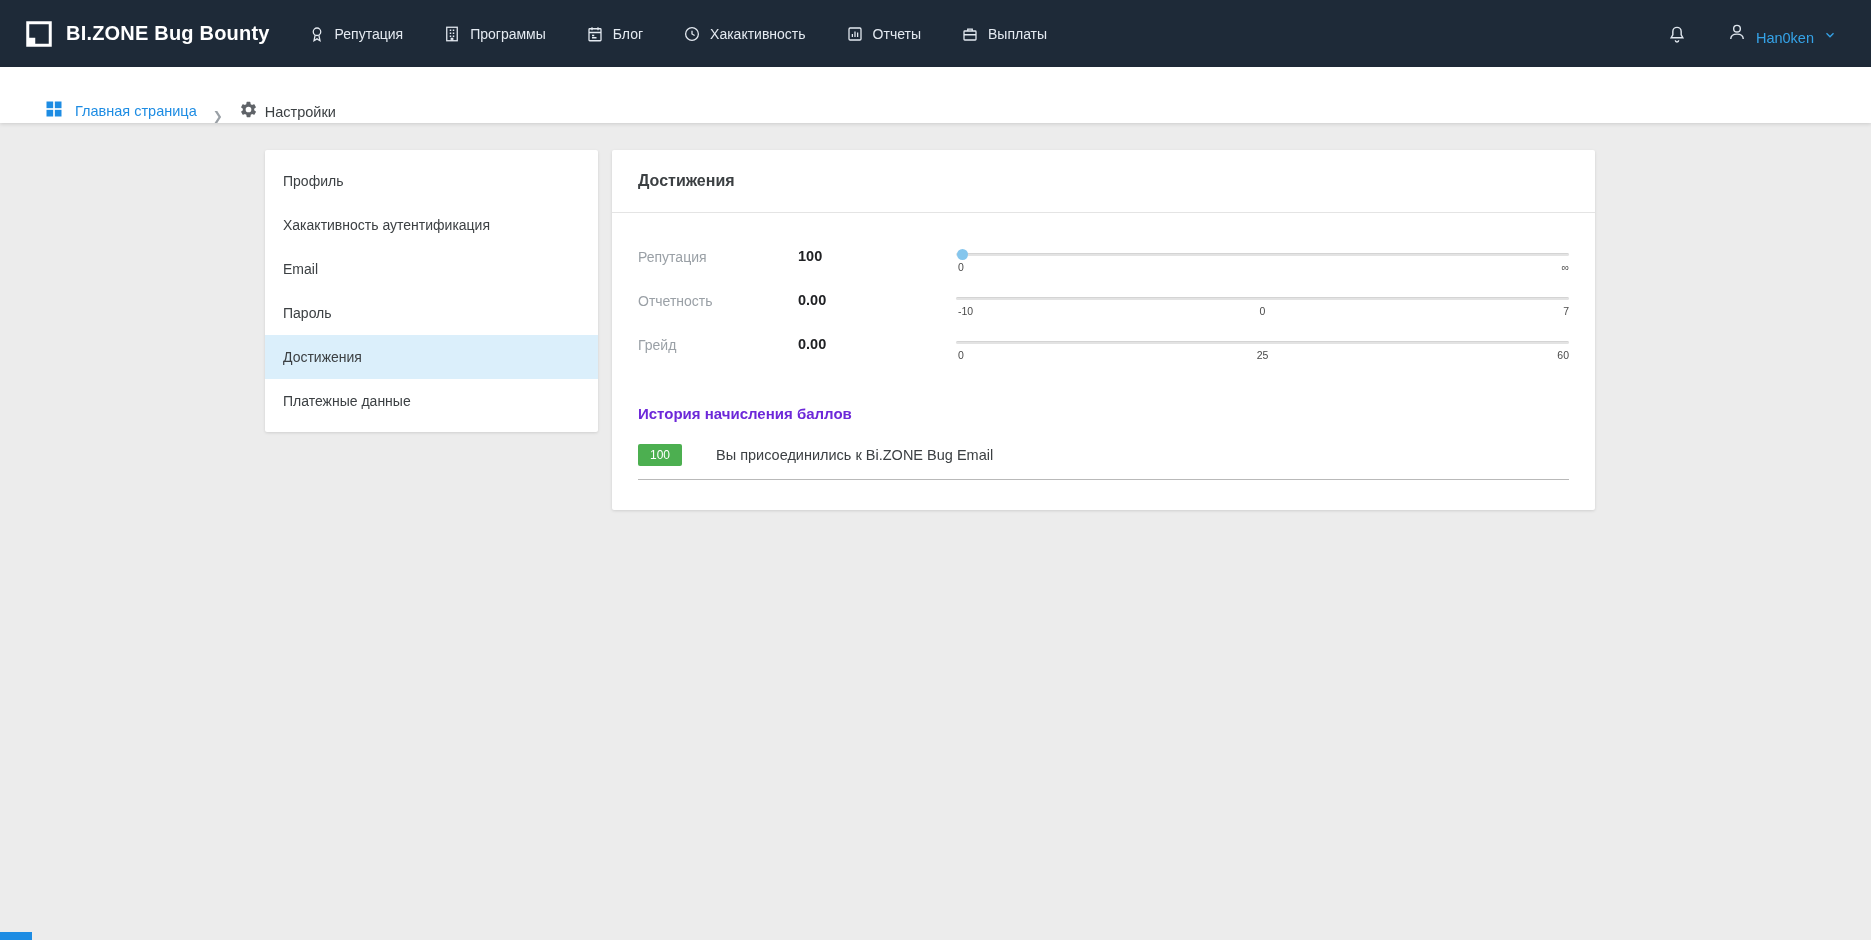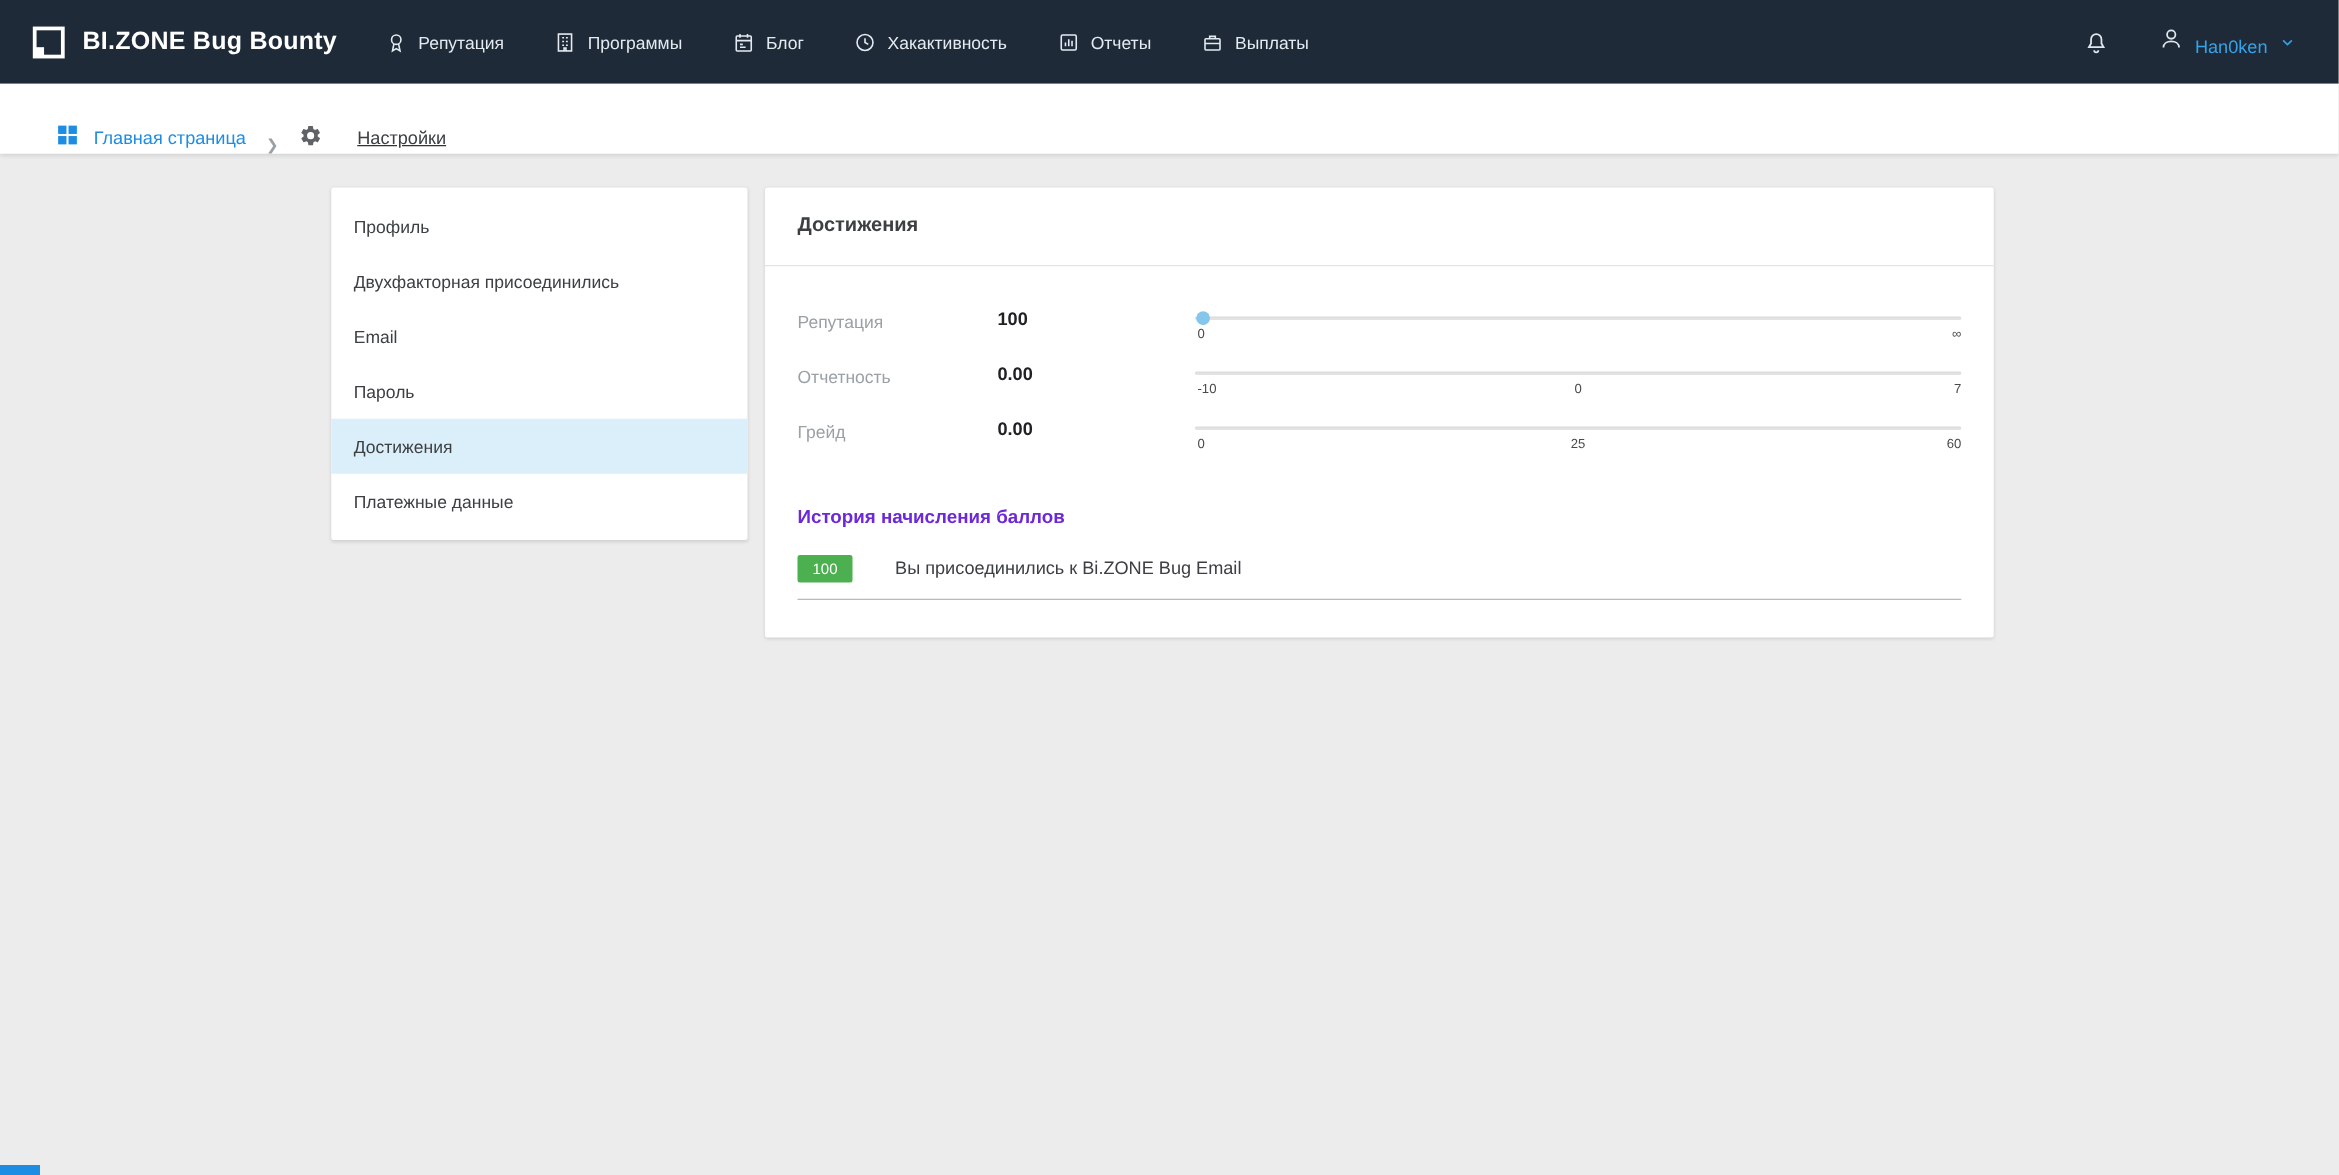--- a/index.html
+++ b/index.html
@@ -42,21 +42,21 @@
     display:flex;
     align-items:flex-end;
     padding:0 44px;
     box-shadow:0 1px 4px rgba(0,0,0,0.14);
     position:relative;
     z-index:2;
   }
   .crumb-home { display:flex; align-items:center; gap:11px; cursor:pointer; text-decoration:none; }
   .crumb-home-label { color:#1d8ce3; font-size:14.5px; }
   .crumb-sep { color:#9aa0a6; font-size:12px; margin:0 16px; }
-  .crumb-current { display:flex; align-items:center; gap:28px;text-decoration:underline; }
+  .crumb-current { display:flex; align-items:center; gap:7px; }
   .crumb-current-label { color:#3c4043; font-size:14.5px; }
 
   
   .main { position:relative; height:817px; }
 
   .card {
     background:#ffffff;
     border-radius:2px;
     box-shadow:0 1px 3px rgba(0,0,0,0.12);
     position:absolute;
@@ -238,21 +238,21 @@
   </span>
 </div>
 
 <div class="main">
 
   <div class="card settings-card">
     <div class="settings-item">
       <span>Профиль</span>
     </div>
     <div class="settings-item">
-      <span>Двухфакторная присоединились</span>
+      <span>Хакактивность аутентификация</span>
     </div>
     <div class="settings-item">
       <span>Email</span>
     </div>
     <div class="settings-item">
       <span>Пароль</span>
     </div>
     <div class="settings-item selected">
       <span>Достижения</span>
     </div>

